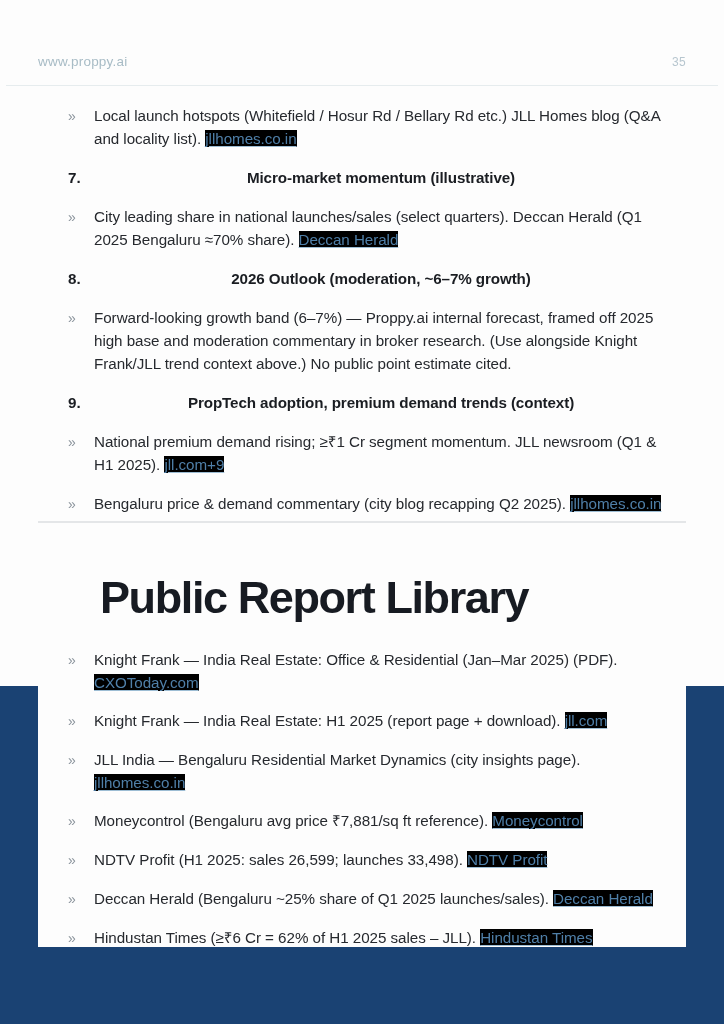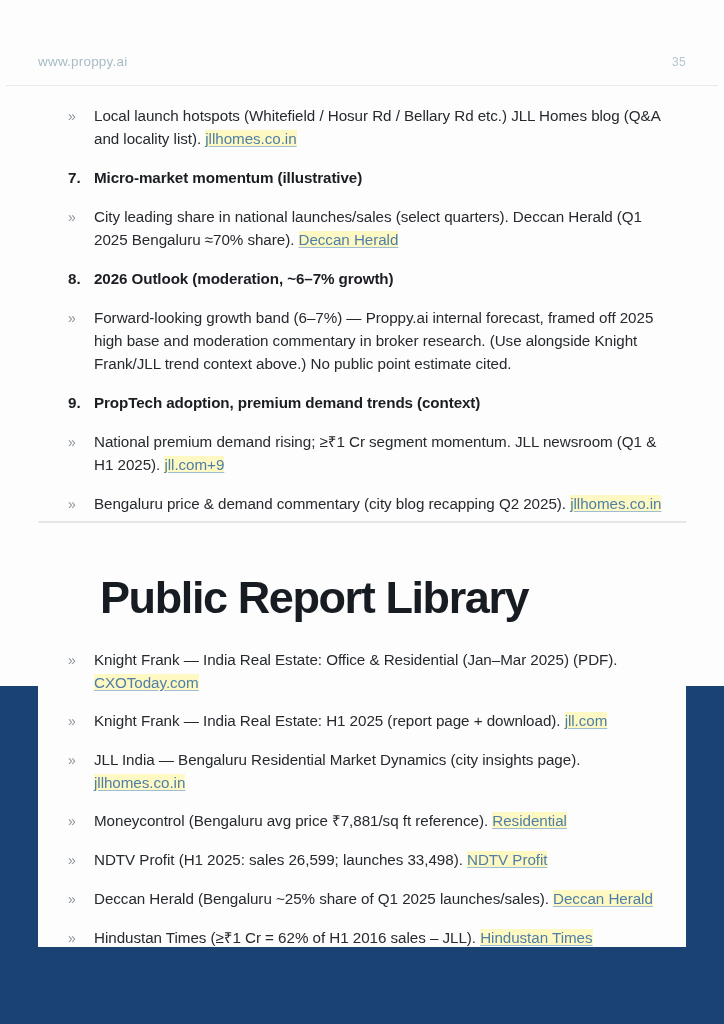--- a/index.html
+++ b/index.html
@@ -128,30 +128,31 @@
     color: #1a1d22;
   }
 
   .num-text {
     flex: 1 1 auto;
     font-size: 15.2px;
     line-height: 23px;
     font-weight: 700;
     color: #1a1d22;
     letter-spacing: -0.1px;
+    text-align: center;
   }
 
   
   a.doc-link,
   .doc-link {
     color: #4f7fa8;
     text-decoration: underline;
     text-decoration-color: #9dbdd4;
     text-underline-offset: 2px;
-    background: #fef9c3;
+    background: #000000;
     cursor: pointer;
   }
 
   
   .section-divider {
     position: absolute;
     left: 38px;
     top: 521px;
     width: 648px;
     height: 2px;
@@ -244,27 +245,27 @@
     <div class="bullet-row">
       <div class="bullet-mark">»</div>
       <div class="bullet-text"><span>Knight Frank — India Real Estate: H1 2025 (report page + download). </span><span class="doc-link">jll.com</span></div>
     </div>
     <div class="bullet-row">
       <div class="bullet-mark">»</div>
       <div class="bullet-text"><span>JLL India — Bengaluru Residential Market Dynamics (city insights page). </span><span class="doc-link">jllhomes.co.in</span></div>
     </div>
     <div class="bullet-row">
       <div class="bullet-mark">»</div>
-      <div class="bullet-text"><span>Moneycontrol (Bengaluru avg price ₹7,881/sq ft reference). </span><span class="doc-link">Residential</span></div>
+      <div class="bullet-text"><span>Moneycontrol (Bengaluru avg price ₹7,881/sq ft reference). </span><span class="doc-link">Moneycontrol</span></div>
     </div>
     <div class="bullet-row">
       <div class="bullet-mark">»</div>
       <div class="bullet-text"><span>NDTV Profit (H1 2025: sales 26,599; launches 33,498). </span><span class="doc-link">NDTV Profit</span></div>
     </div>
     <div class="bullet-row">
       <div class="bullet-mark">»</div>
       <div class="bullet-text"><span>Deccan Herald (Bengaluru ~25% share of Q1 2025 launches/sales). </span><span class="doc-link">Deccan Herald</span></div>
     </div>
     <div class="bullet-row">
       <div class="bullet-mark">»</div>
-      <div class="bullet-text"><span>Hindustan Times (≥₹1 Cr = 62% of H1 2016 sales – JLL). </span><span class="doc-link">Hindustan Times</span></div>
+      <div class="bullet-text"><span>Hindustan Times (≥₹6 Cr = 62% of H1 2025 sales – JLL). </span><span class="doc-link">Hindustan Times</span></div>
     </div>
   </div>
 
 </body></html>

